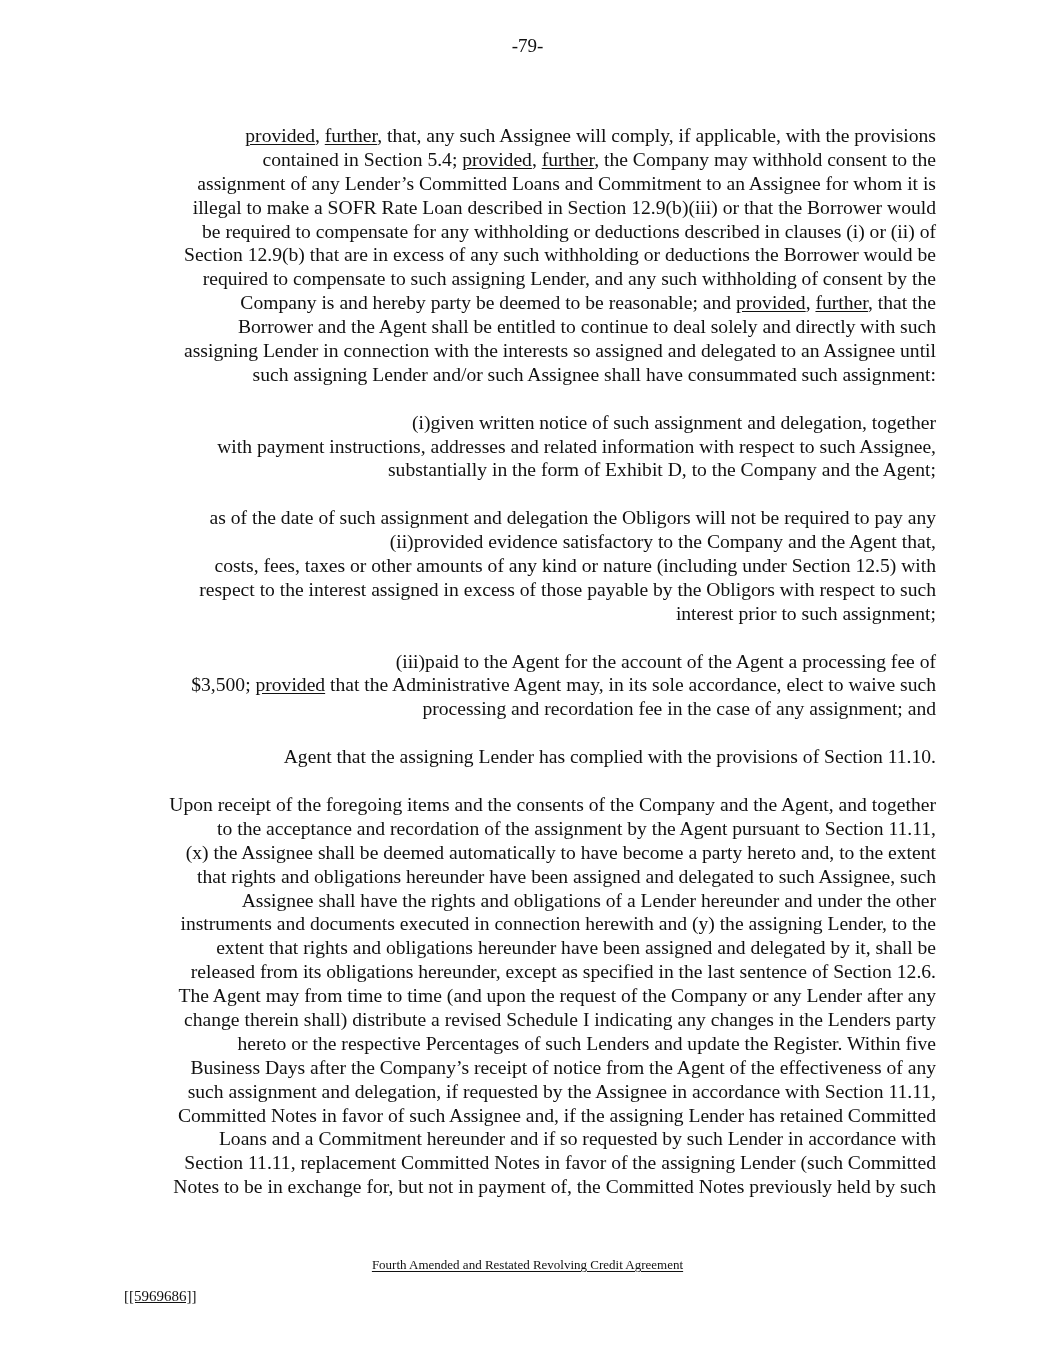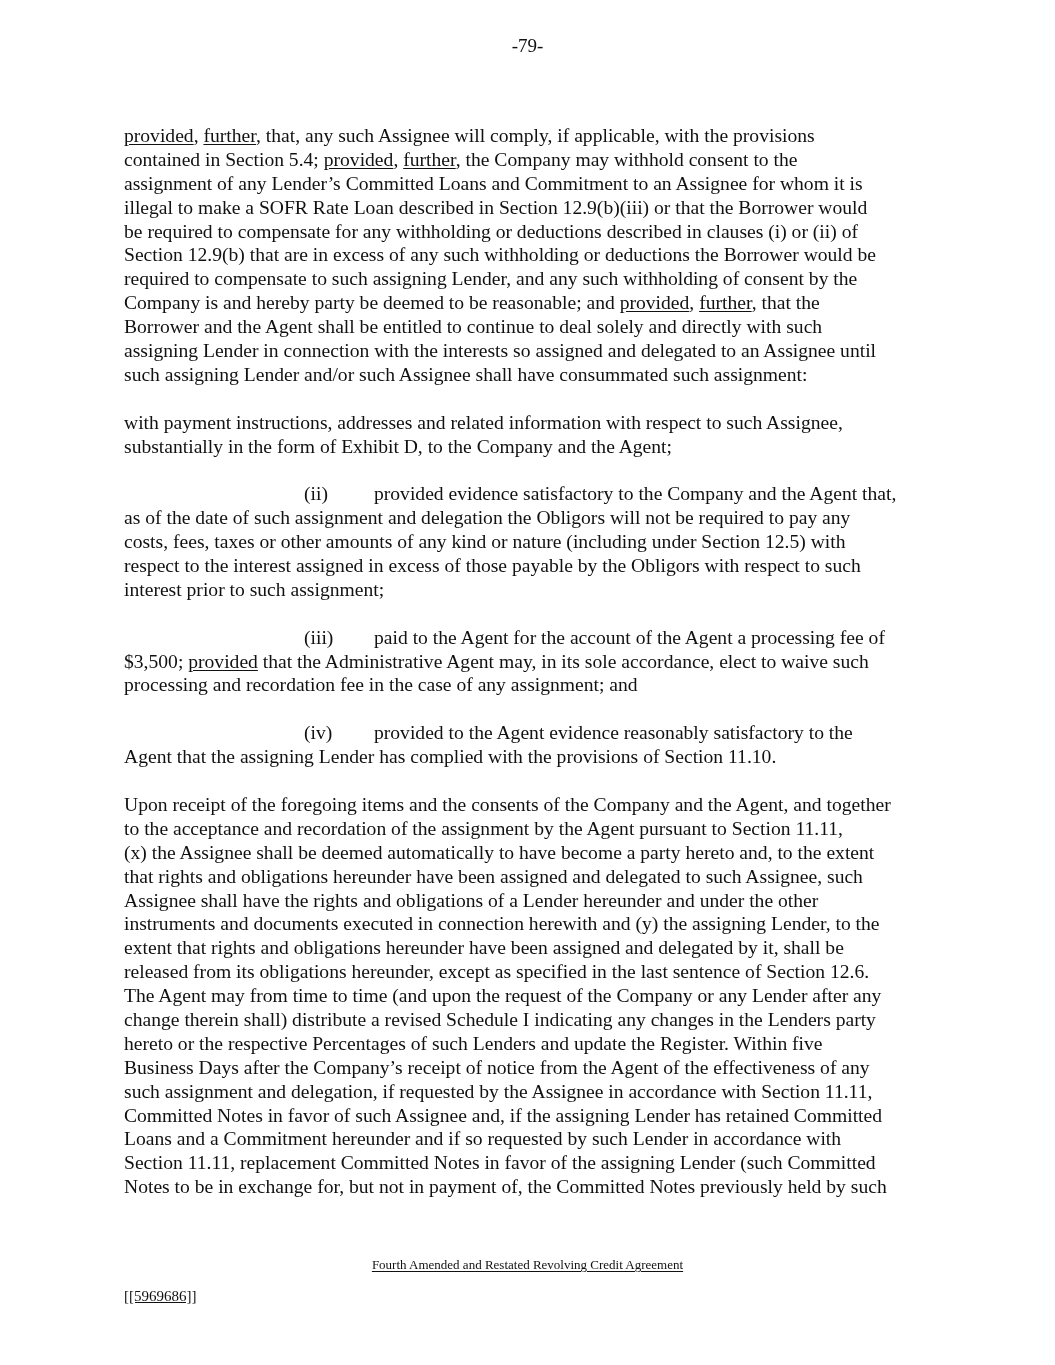--- a/index.html
+++ b/index.html
@@ -32,20 +32,21 @@
       font-size: 19.6px;
       line-height: 23.9px;
     }
     .para {
       margin: 0 0 23.9px 0;
       white-space: nowrap;
     }
     .line {
       display: block;
       height: 23.9px;
+      text-align: right;
     }
     .u {
       text-decoration: underline;
       text-underline-offset: 2px;
     }
     .indent-num {
       display: inline-block;
       width: 70px;
       margin-left: 180px;
     }
@@ -84,37 +85,37 @@
       <span class="line"><span>illegal to make a SOFR Rate Loan described in Section 12.9(b)(iii) or that the Borrower would</span></span>
       <span class="line"><span>be required to compensate for any withholding or deductions described in clauses (i) or (ii) of</span></span>
       <span class="line"><span>Section 12.9(b) that are in excess of any such withholding or deductions the Borrower would be</span></span>
       <span class="line"><span>required to compensate to such assigning Lender, and any such withholding of consent by the</span></span>
       <span class="line"><span>Company is and hereby party be deemed to be reasonable; and </span><span class="u">provided</span><span>, </span><span class="u">further</span><span>, that the</span></span>
       <span class="line"><span>Borrower and the Agent shall be entitled to continue to deal solely and directly with such</span></span>
       <span class="line"><span>assigning Lender in connection with the interests so assigned and delegated to an Assignee until</span></span>
       <span class="line"><span>such assigning Lender and/or such Assignee shall have consummated such assignment:</span></span>
     </div>
     <div class="para">
+      <span class="line"><span class="indent-num">(i)</span><span>given written notice of such assignment and delegation, together</span></span>
       <span class="line"><span>with payment instructions, addresses and related information with respect to such Assignee,</span></span>
       <span class="line"><span>substantially in the form of Exhibit D, to the Company and the Agent;</span></span>
     </div>
     <div class="para">
+      <span class="line"><span>as of the date of such assignment and delegation the Obligors will not be required to pay any</span></span>
       <span class="line"><span class="indent-num">(ii)</span><span>provided evidence satisfactory to the Company and the Agent that,</span></span>
-      <span class="line"><span>as of the date of such assignment and delegation the Obligors will not be required to pay any</span></span>
       <span class="line"><span>costs, fees, taxes or other amounts of any kind or nature (including under Section 12.5) with</span></span>
       <span class="line"><span>respect to the interest assigned in excess of those payable by the Obligors with respect to such</span></span>
       <span class="line"><span>interest prior to such assignment;</span></span>
     </div>
     <div class="para">
       <span class="line"><span class="indent-num">(iii)</span><span>paid to the Agent for the account of the Agent a processing fee of</span></span>
       <span class="line"><span>$3,500; </span><span class="u">provided</span><span> that the Administrative Agent may, in its sole accordance, elect to waive such</span></span>
       <span class="line"><span>processing and recordation fee in the case of any assignment; and</span></span>
     </div>
     <div class="para">
-      <span class="line"><span class="indent-num">(iv)</span><span>provided to the Agent evidence reasonably satisfactory to the</span></span>
       <span class="line"><span>Agent that the assigning Lender has complied with the provisions of Section 11.10.</span></span>
     </div>
     <div class="para">
       <span class="line"><span>Upon receipt of the foregoing items and the consents of the Company and the Agent, and together</span></span>
       <span class="line"><span>to the acceptance and recordation of the assignment by the Agent pursuant to Section 11.11,</span></span>
       <span class="line"><span>(x) the Assignee shall be deemed automatically to have become a party hereto and, to the extent</span></span>
       <span class="line"><span>that rights and obligations hereunder have been assigned and delegated to such Assignee, such</span></span>
       <span class="line"><span>Assignee shall have the rights and obligations of a Lender hereunder and under the other</span></span>
       <span class="line"><span>instruments and documents executed in connection herewith and (y) the assigning Lender, to the</span></span>
       <span class="line"><span>extent that rights and obligations hereunder have been assigned and delegated by it, shall be</span></span>

